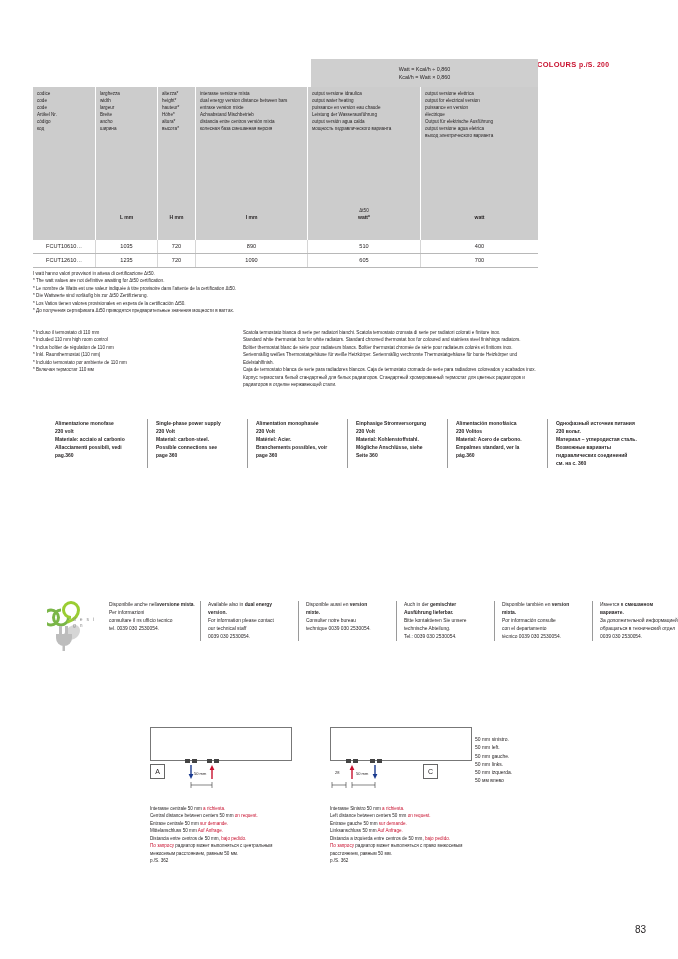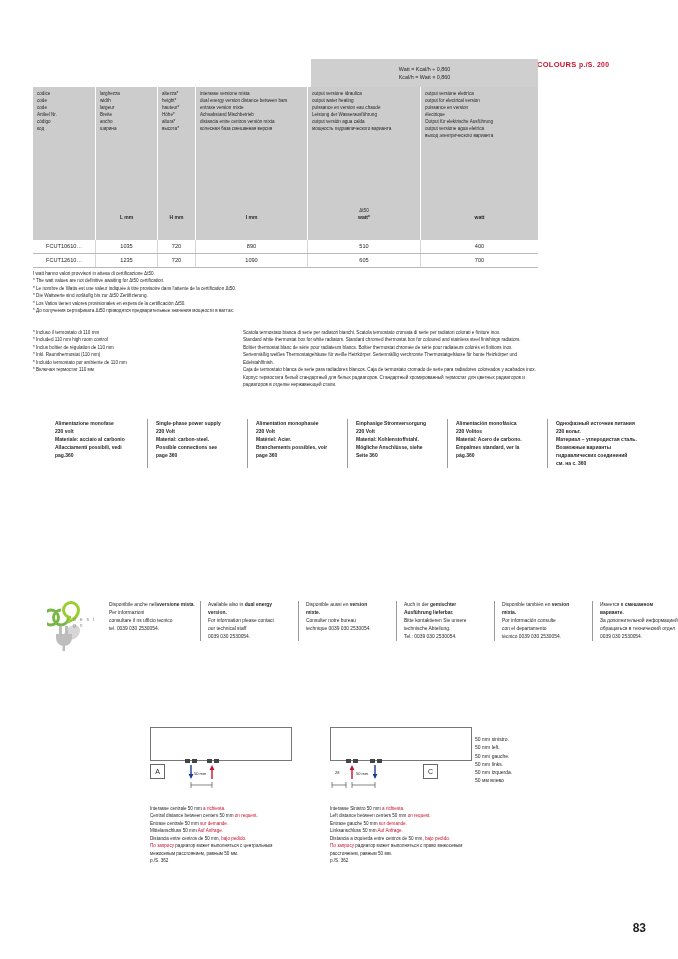--- a/index.html
+++ b/index.html
@@ -96,21 +96,21 @@
     width:13px;height:13px;border:1px solid #666;
     display:flex;align-items:center;justify-content:center;
     font-size:7px;background:#fff;
   }
   .capt{font-size:4.6px;line-height:1.62;}
   .red{color:#c8102e;}
   .sideinfo{font-size:5px;line-height:1.65;}
 
   .pageno{
     position:absolute;right:32px;bottom:24px;
-    font-size:12px;font-weight:bold;text-align:right;
+    font-size:10px;font-weight:normal;text-align:right;
   }
 </style>
 </head>
 <body>
 
 <div class="page">
 
   <div class="colours">
     <span>COLOURS</span>
     <span class="sub">p./S. 200</span>

